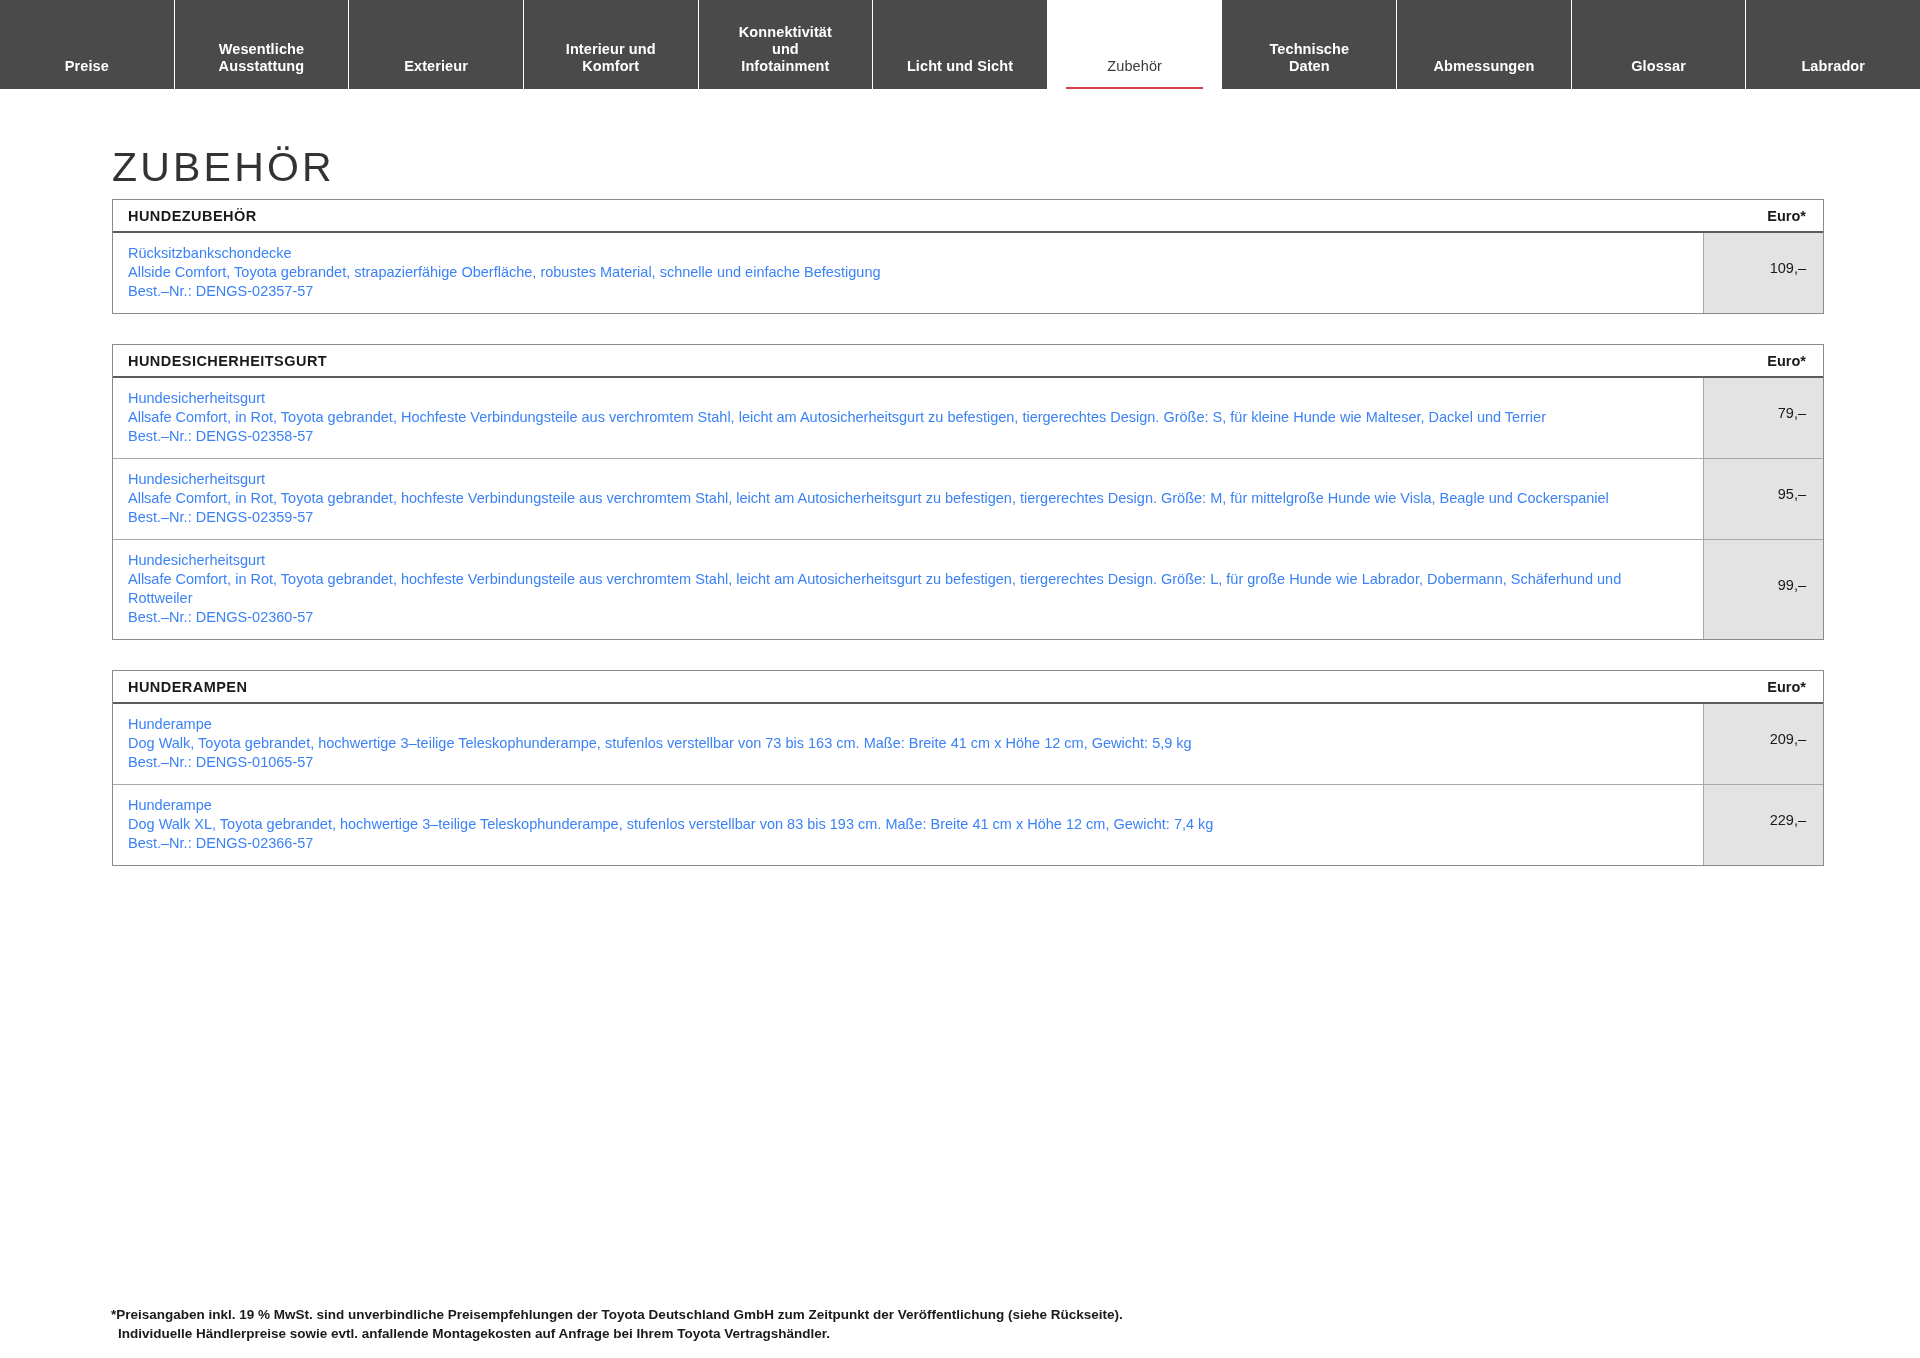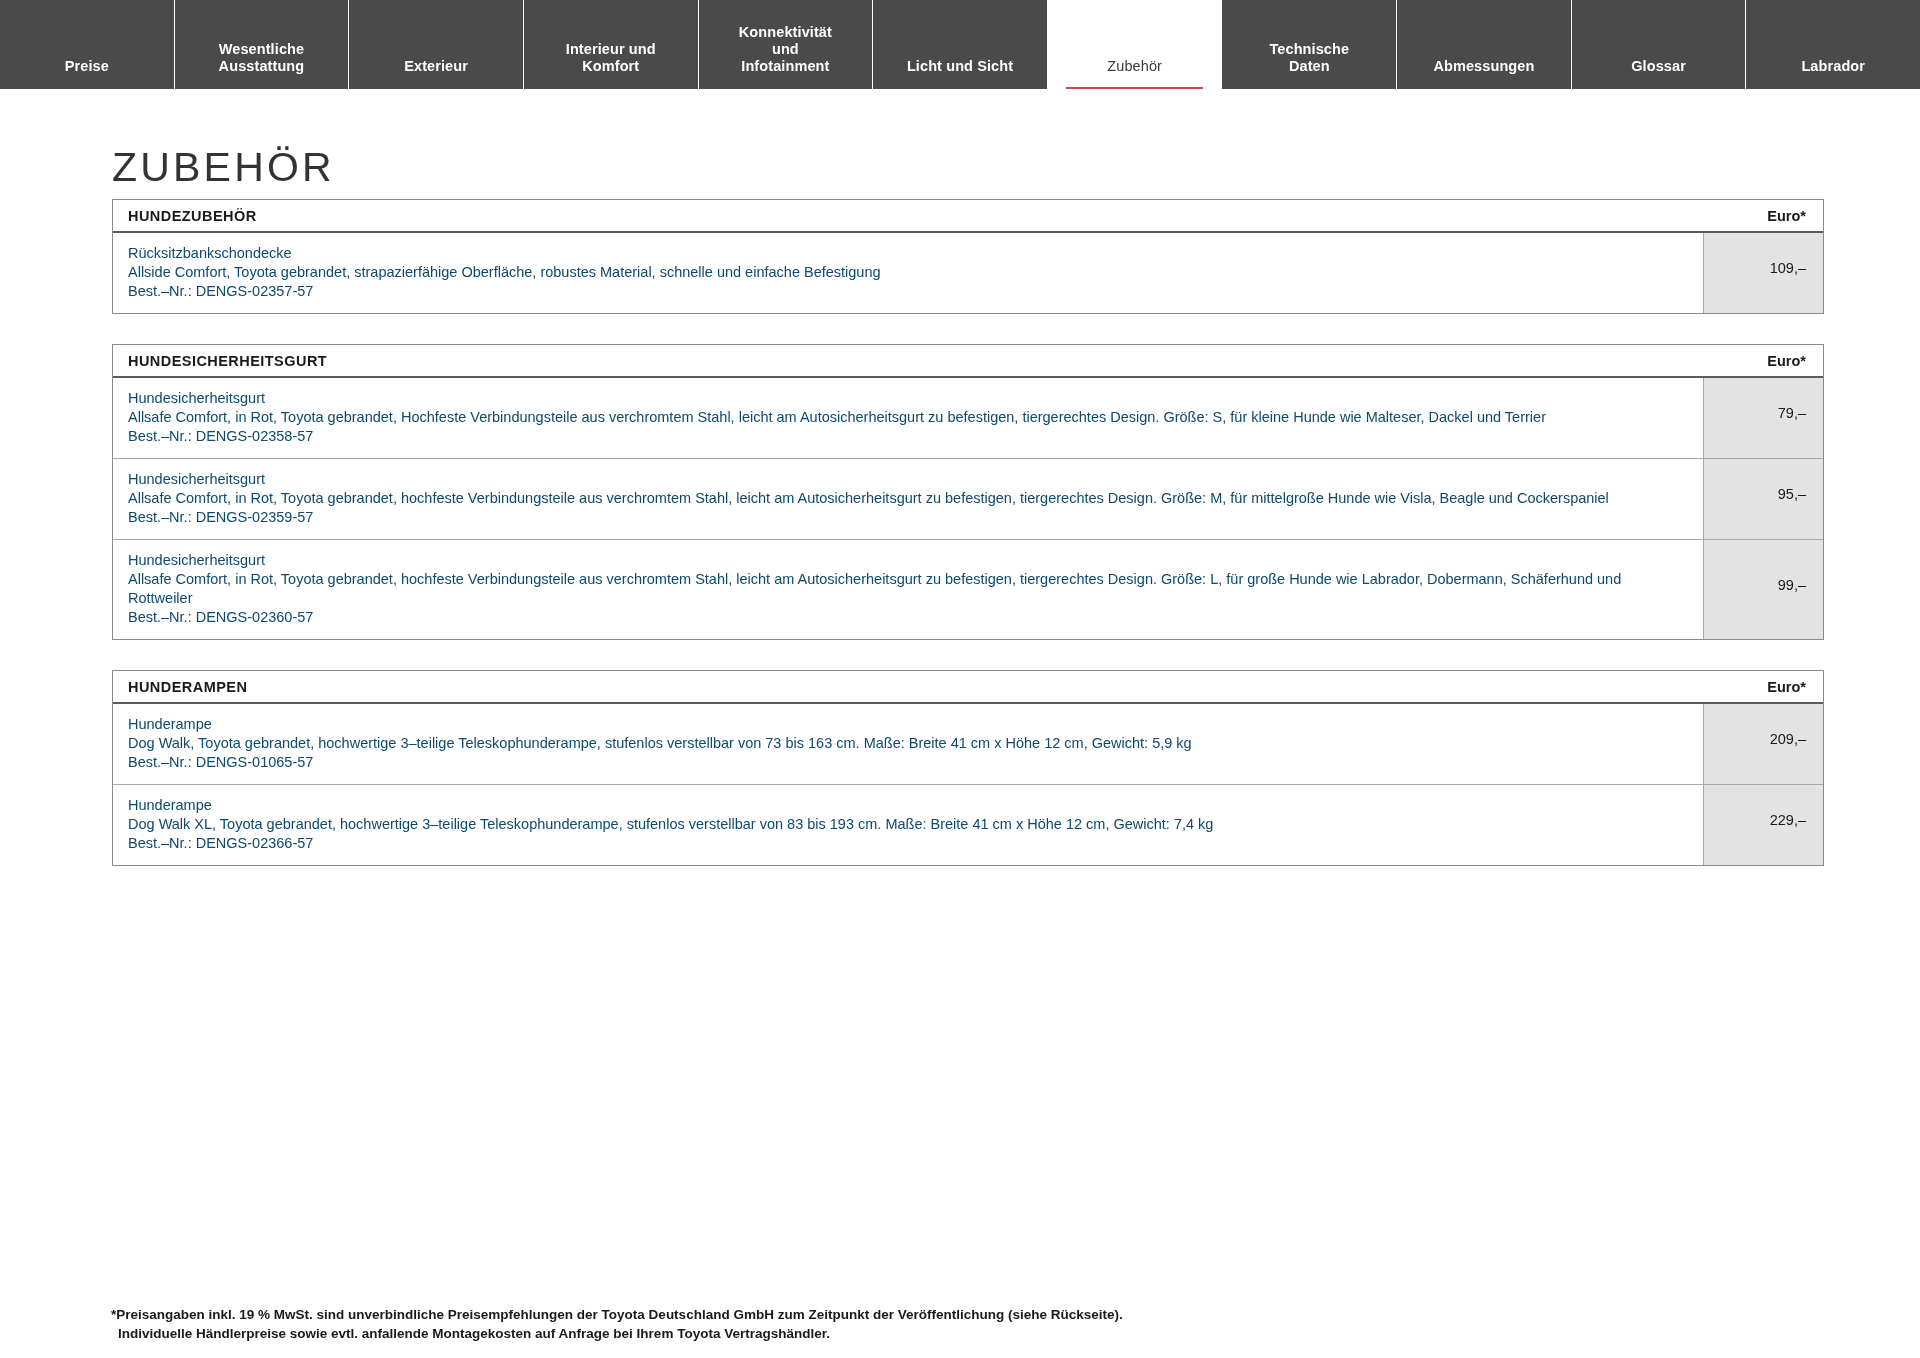--- a/index.html
+++ b/index.html
@@ -141,21 +141,21 @@
   }
   .trow:last-child {
     border-bottom: none;
   }
   .trow .td-desc {
     flex: 1 1 auto;
     padding: 11px 16px 12px 15px;
     box-sizing: border-box;
     font-size: 14.5px;
     line-height: 19px;
-    color: #0c4a6e;
+    color: #3b82f6;
   }
   .trow .td-price {
     flex: 0 0 120px;
     display: flex;
     align-items: center;
     justify-content: flex-end;
     padding: 6px 17px 16px 8px;
     box-sizing: border-box;
     font-size: 14.5px;
     color: #1a1a1a;

